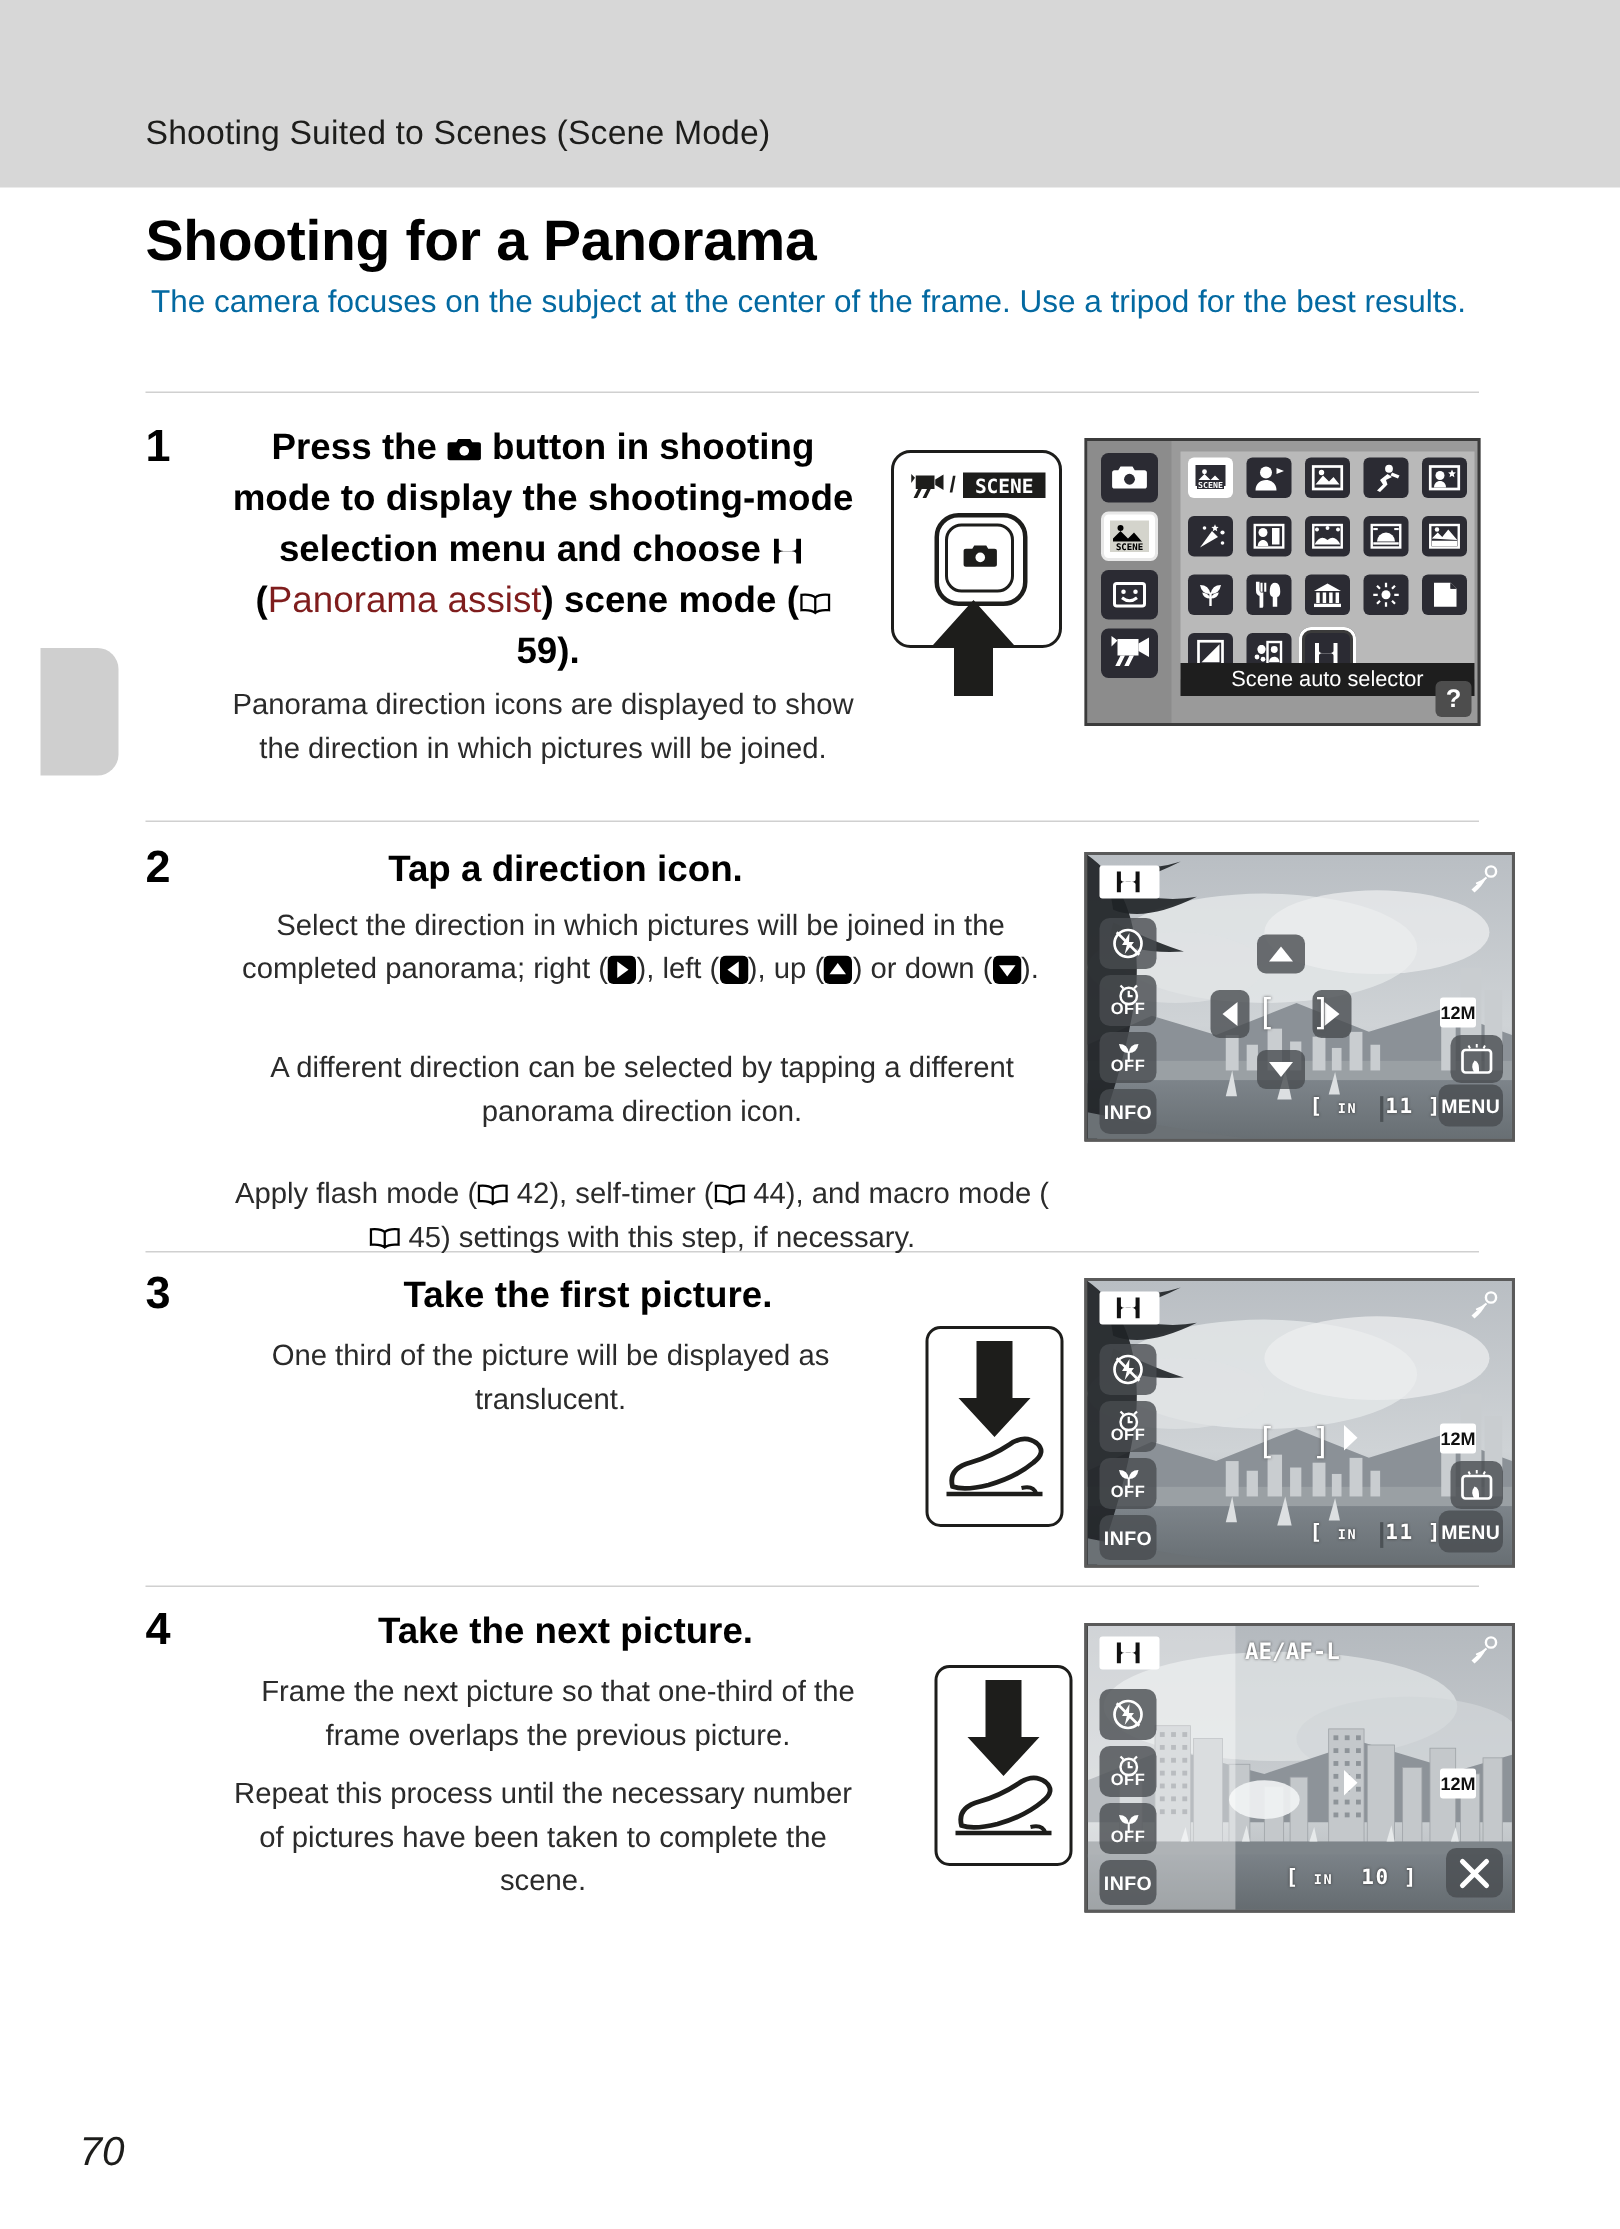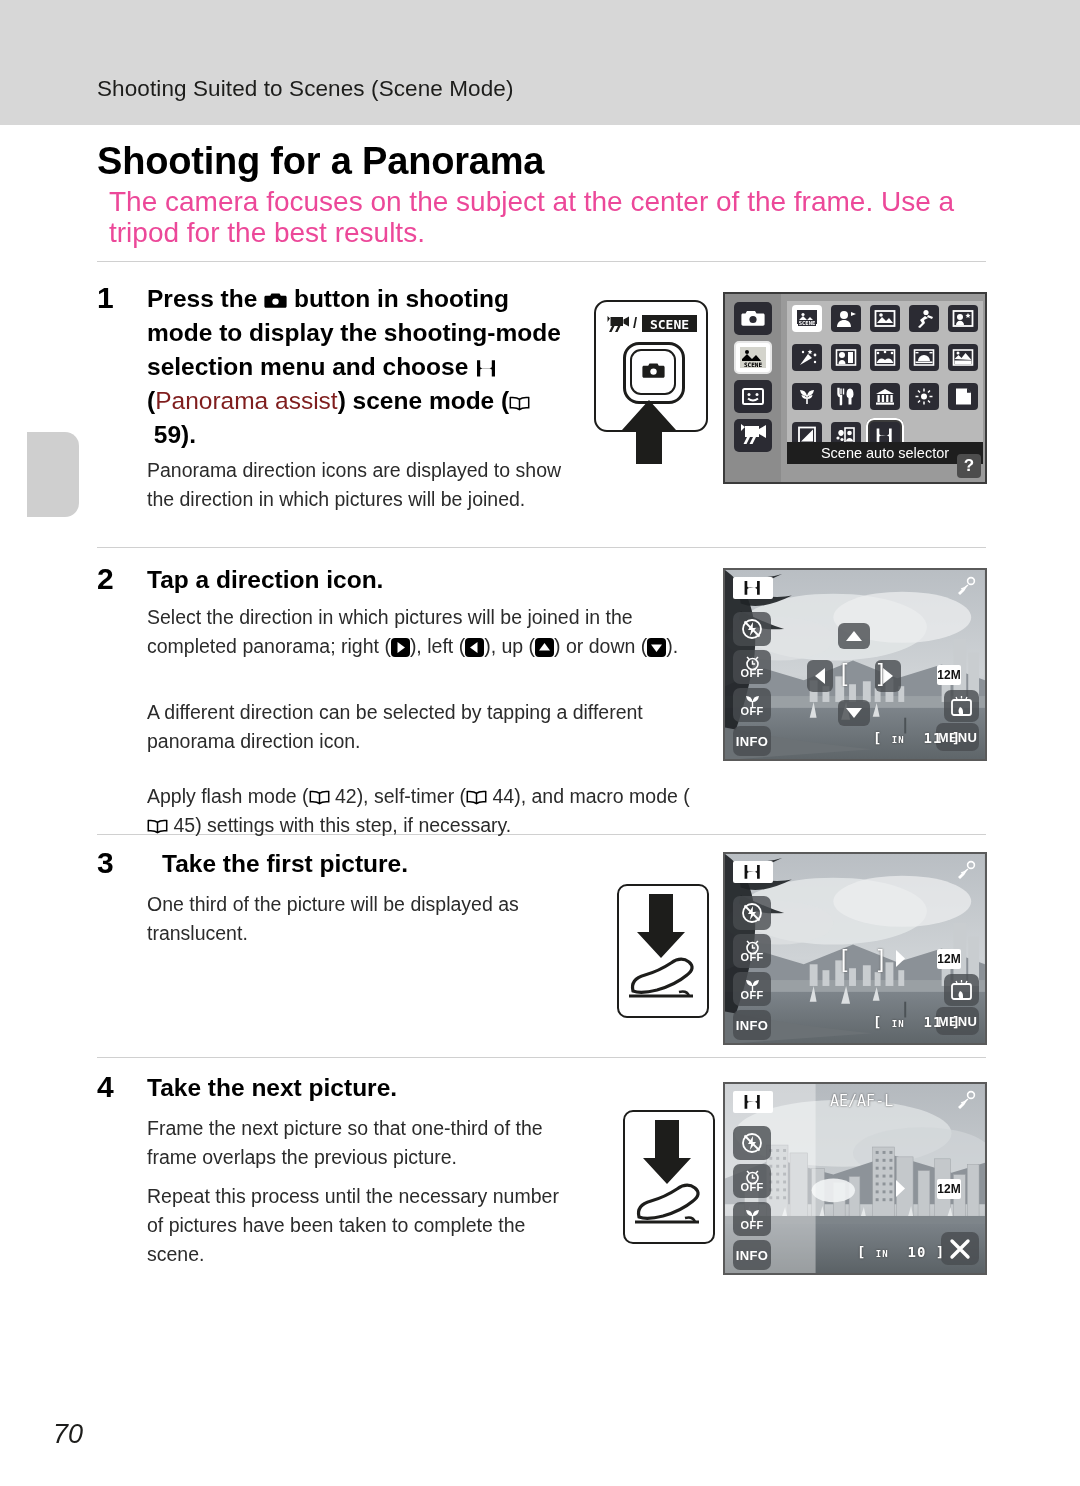--- a/index.html
+++ b/index.html
@@ -4,21 +4,21 @@
 <style>
   html,body{margin:0;padding:0;}
   body{
     width:1080px;height:1486px;
     background:#ffffff;
     font-family:"Liberation Sans", sans-serif;
     color:#1a1a1a;
     overflow:hidden;
     position:relative;
   }
-  .page{position:absolute;inset:0;}
+  .page{position:absolute;inset:0;text-align:center;}
 
   
   .header-band{
     position:absolute;left:0;top:0;width:1080px;height:125px;
     background:#d7d7d7;
   }
   .header-title{
     position:absolute;left:97px;top:76px;
     font-size:22.5px;font-weight:400;color:#1d1d1b;
     letter-spacing:.1px;white-space:nowrap;
@@ -29,22 +29,22 @@
     position:absolute;left:27px;top:432px;width:52px;height:85px;
     background:#cfcfcf;border-radius:0 14px 14px 0;
   }
 
   
   .h1{
     position:absolute;left:97px;top:140px;
     font-size:38px;font-weight:bold;color:#000;letter-spacing:-0.2px;
   }
   .intro{
-    position:absolute;left:109px;top:186px;width:890px;
-    font-size:28px;line-height:31px;color:#ec4899;
+    position:absolute;left:94px;top:186px;width:890px;
+    font-size:21px;line-height:31px;color:#0369a1;
   }
 
   
   .rule{position:absolute;left:97px;width:889px;height:1px;background:#d0d0d0;}
 
   
   .step-num{
     position:absolute;font-size:30px;font-weight:bold;color:#000;
   }
   .step-head{
@@ -125,41 +125,41 @@
   }
 
   
   .fig-hand{
     position:absolute;width:88px;height:130px;
     border:2.5px solid #1d1d1b;border-radius:10px;background:#fff;
   }
 
   
   .lcd{
-    position:absolute;width:264px;height:193px;
+    position:absolute;width:287px;height:193px;
     border:2px solid #5a5a5a;box-sizing:border-box;overflow:hidden;
     background:#000000;
   }
   .lcd .scene-photo{position:absolute;inset:0;}
   .lcd-btn{
     position:absolute;background:rgba(72,76,80,.80);border-radius:7px;
     color:#fff;display:flex;align-items:center;justify-content:center;
     font-size:11px;font-weight:bold;letter-spacing:.3px;
   }
   .lcd-pan-badge{
     position:absolute;left:8px;top:7px;width:40px;height:22px;background:#fff;
     display:flex;align-items:center;justify-content:center;border-radius:2px;
   }
   .lcd-counter{
     position:absolute;color:#fff;font-size:14px;font-weight:bold;
     font-family:"DejaVu Sans Mono", monospace;letter-spacing:1px;
     text-shadow:0 0 2px #333;
   }
   .lcd-aeafl{
-    position:absolute;color:#fff;font-size:15px;font-weight:normal;
+    position:absolute;color:#fff;font-size:15px;font-weight:bold;
     font-family:"DejaVu Sans Mono", monospace;letter-spacing:0px;
     text-shadow:0 0 2px #444;
   }
   .lcd-imgsize{
     position:absolute;width:24px;height:20px;background:#fff;color:#111;
     font-size:12px;font-weight:bold;border-radius:2px;
     display:flex;align-items:center;justify-content:center;
   }
   .dirpad{position:absolute;}
   .dirbtn{

